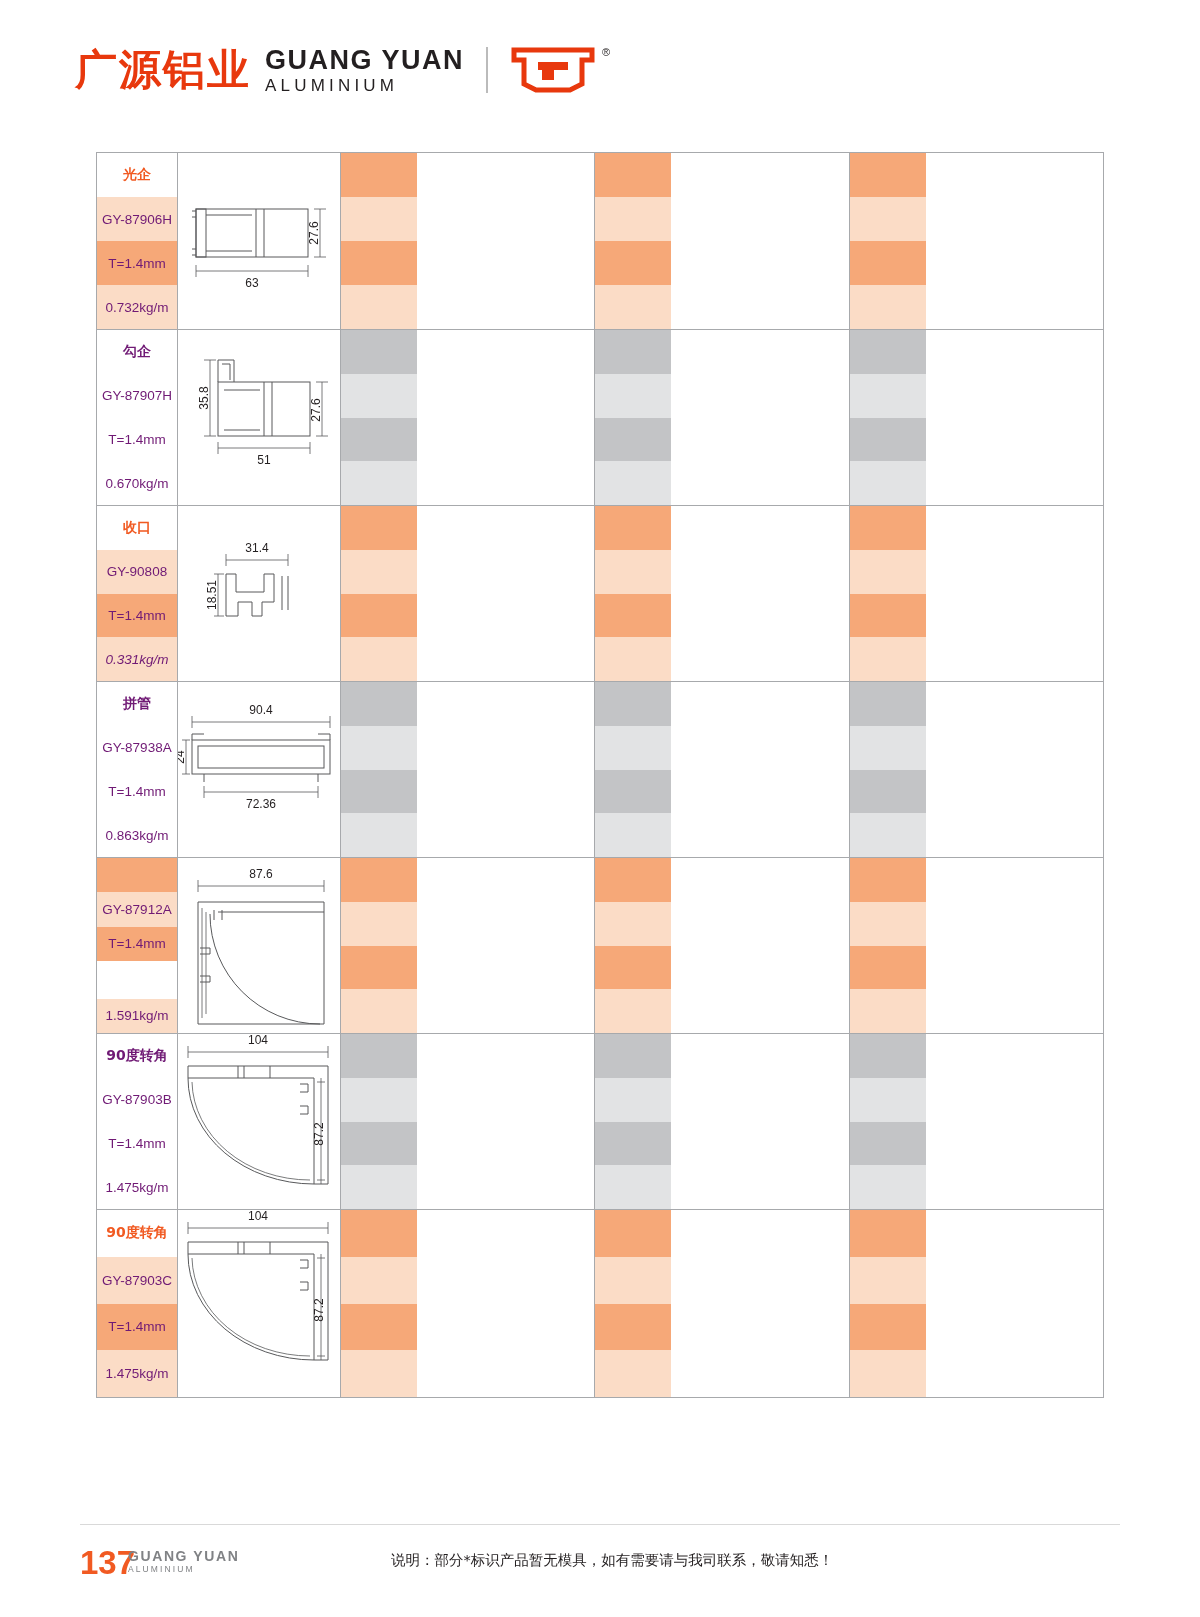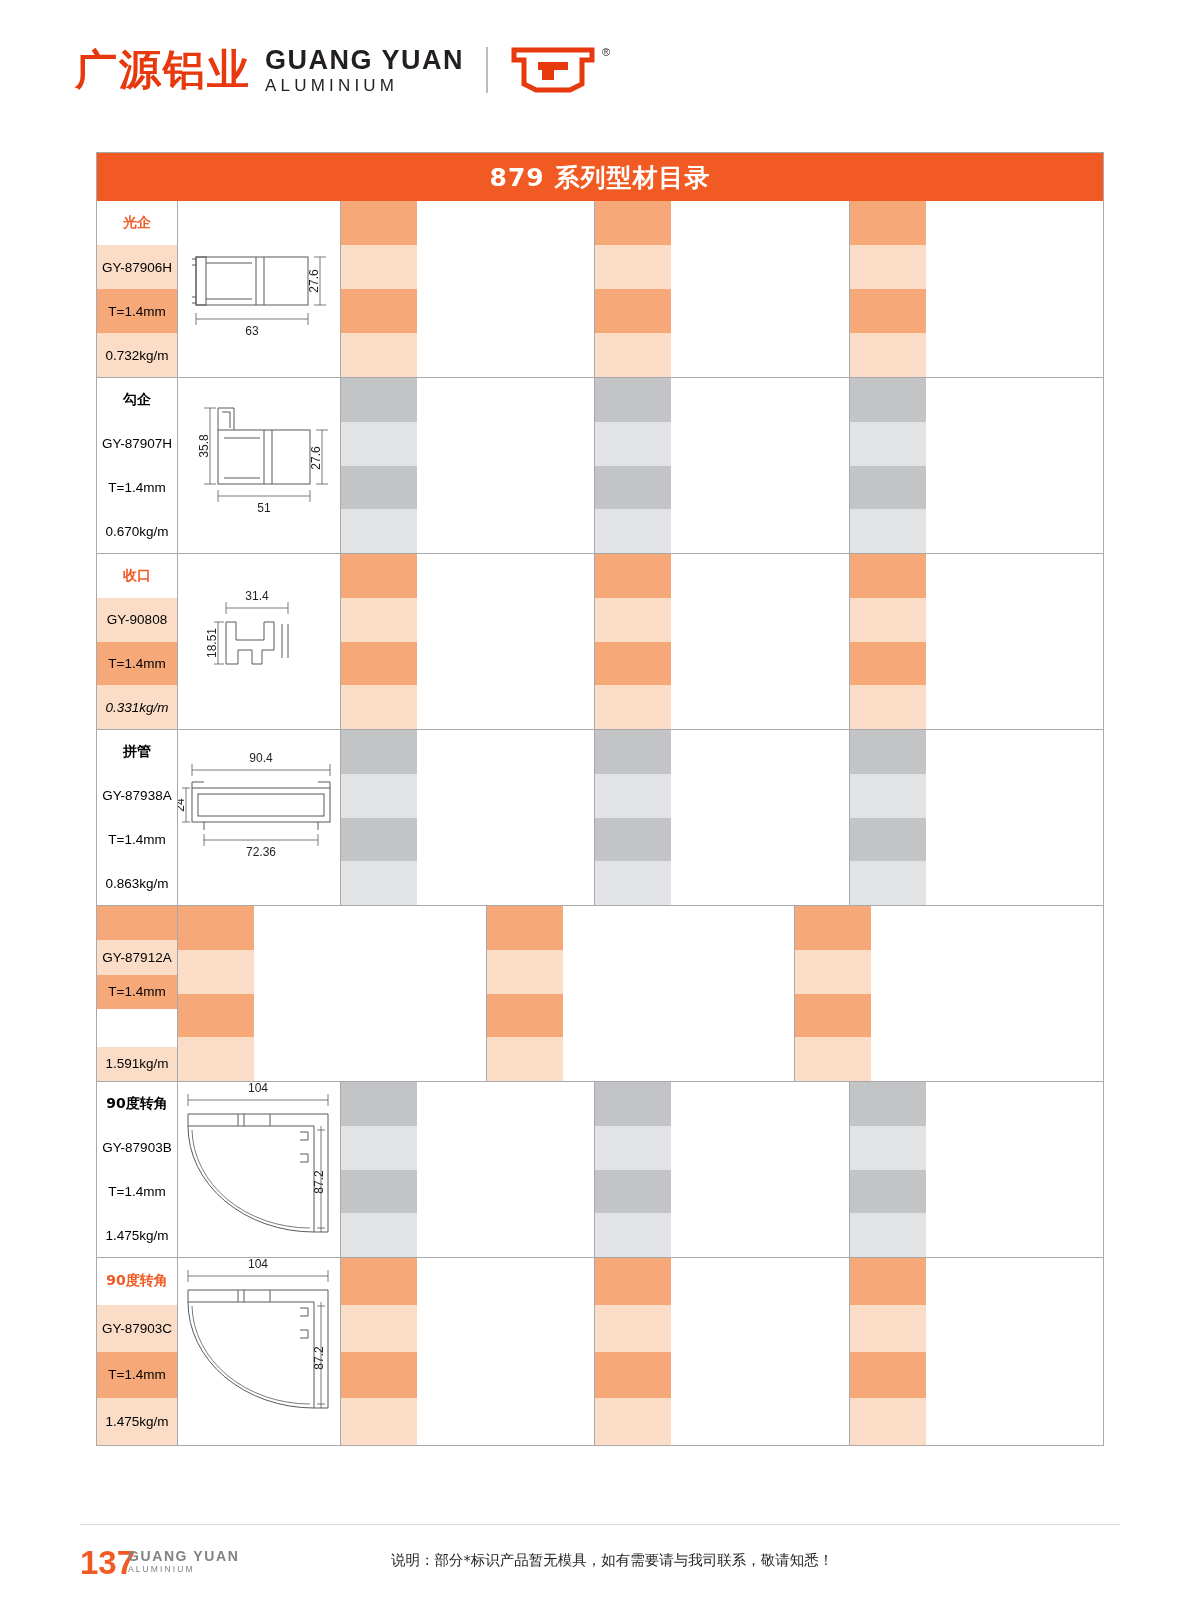--- a/index.html
+++ b/index.html
@@ -108,21 +108,21 @@
     box-sizing: border-box;
     display: flex;
     flex-direction: column;
   }
   .info-cell {
     flex: 1 1 0;
     display: flex;
     align-items: center;
     justify-content: center;
     font-size: 13.5px;
-    color: #000000;
+    color: #701a75;
     box-sizing: border-box;
   }
   .info-cell.cat-name {
     font-family: "DejaVu Sans", sans-serif;
     font-weight: bold;
     font-size: 14px;
     text-align: center;
   }
   .info-cell.cat-name.orange { color: #f15a22; }
 
@@ -223,21 +223,20 @@
       <svg width="90" height="52" viewBox="0 0 90 52">
         <path d="M6 6 L84 6 L84 16 L74 16 L74 40 L62 46 L28 46 L16 40 L16 16 L6 16 Z" fill="none" stroke="#e8380d" stroke-width="5"></path>
         <path d="M30 18 L60 18 L60 26 L46 26 L46 36 L34 36 L34 26 L30 26 Z" fill="#e8380d"></path>
       </svg>
       <span class="reg-mark">®</span>
     </div>
   </div>
 </div>
 
 <div class="catalog">
-  <div class="cat-title">879 系列型材目录</div>
   <div class="cat-body" id="cat-body">
       <div class="row" style="height: 176px;">
         <div class="col-info">
           <div class="info-cell cat-name orange" style="background: rgb(255, 255, 255);">光企</div>
           <div class="info-cell " style="background: rgb(251, 220, 198);">GY-87906H</div>
           <div class="info-cell " style="background: rgb(246, 168, 120);">T=1.4mm</div>
           <div class="info-cell " style="background: rgb(251, 220, 198);">0.732kg/m</div>
         </div>
         <div class="col-draw">
           <div class="draw-wrap">
@@ -550,20 +549,36 @@
           </div>
         </div>
       </div>
       <div class="row" style="height: 176px;">
         <div class="col-info">
           <div class="info-cell cat-name" style="background: rgb(246, 168, 120);"></div>
           <div class="info-cell " style="background: rgb(251, 220, 198);">GY-87912A</div>
           <div class="info-cell " style="background: rgb(246, 168, 120);">T=1.4mm</div>
           <div class="info-cell " style="background: rgb(251, 220, 198); margin-top: 38px;">1.591kg/m</div>
         </div>
+        <div class="col-draw">
+          <div class="draw-wrap">
+            <svg width="163" height="176" viewBox="0 0 163 176">
+      <path d="M20 44 L146 44 L146 54 L40 54" stroke="#58595b" fill="none" stroke-width="1"></path>
+      <path d="M20 44 L20 166 L146 166 L146 54" stroke="#58595b" fill="none" stroke-width="1"></path>
+      <path d="M32 56 A 110 110 0 0 0 142 166" stroke="#58595b" fill="none" stroke-width="1"></path>
+      <path d="M24 50 L24 160 M28 54 L28 156" stroke="#58595b" fill="none" stroke-width="0.8"></path>
+      <path d="M36 52 L36 62 M44 52 L44 62" stroke="#58595b" fill="none" stroke-width="1"></path>
+      <path d="M22 90 L32 90 L32 96 L22 96" stroke="#58595b" fill="none" stroke-width="1"></path>
+      <path d="M22 118 L32 118 L32 124 L22 124" stroke="#58595b" fill="none" stroke-width="1"></path>
+      <path d="M20 34 L20 22 M146 34 L146 22" stroke="#58595b" fill="none" stroke-width="0.8"></path>
+      <path d="M20 28 L146 28" stroke="#58595b" fill="none" stroke-width="0.8"></path>
+      <text x="83" y="20" font-family="Liberation Sans,sans-serif" font-size="12" fill="#231f20" text-anchor="middle">87.6</text>
+    </svg>
+          </div>
+        </div>
         <div class="col-sw">
           <div class="sw-cell">
             <div class="sw-chip" style="background: rgb(246, 168, 120);"></div>
             <div class="sw-rest"></div>
           </div>
           <div class="sw-cell">
             <div class="sw-chip" style="background: rgb(251, 220, 198);"></div>
             <div class="sw-rest"></div>
           </div>
           <div class="sw-cell">

